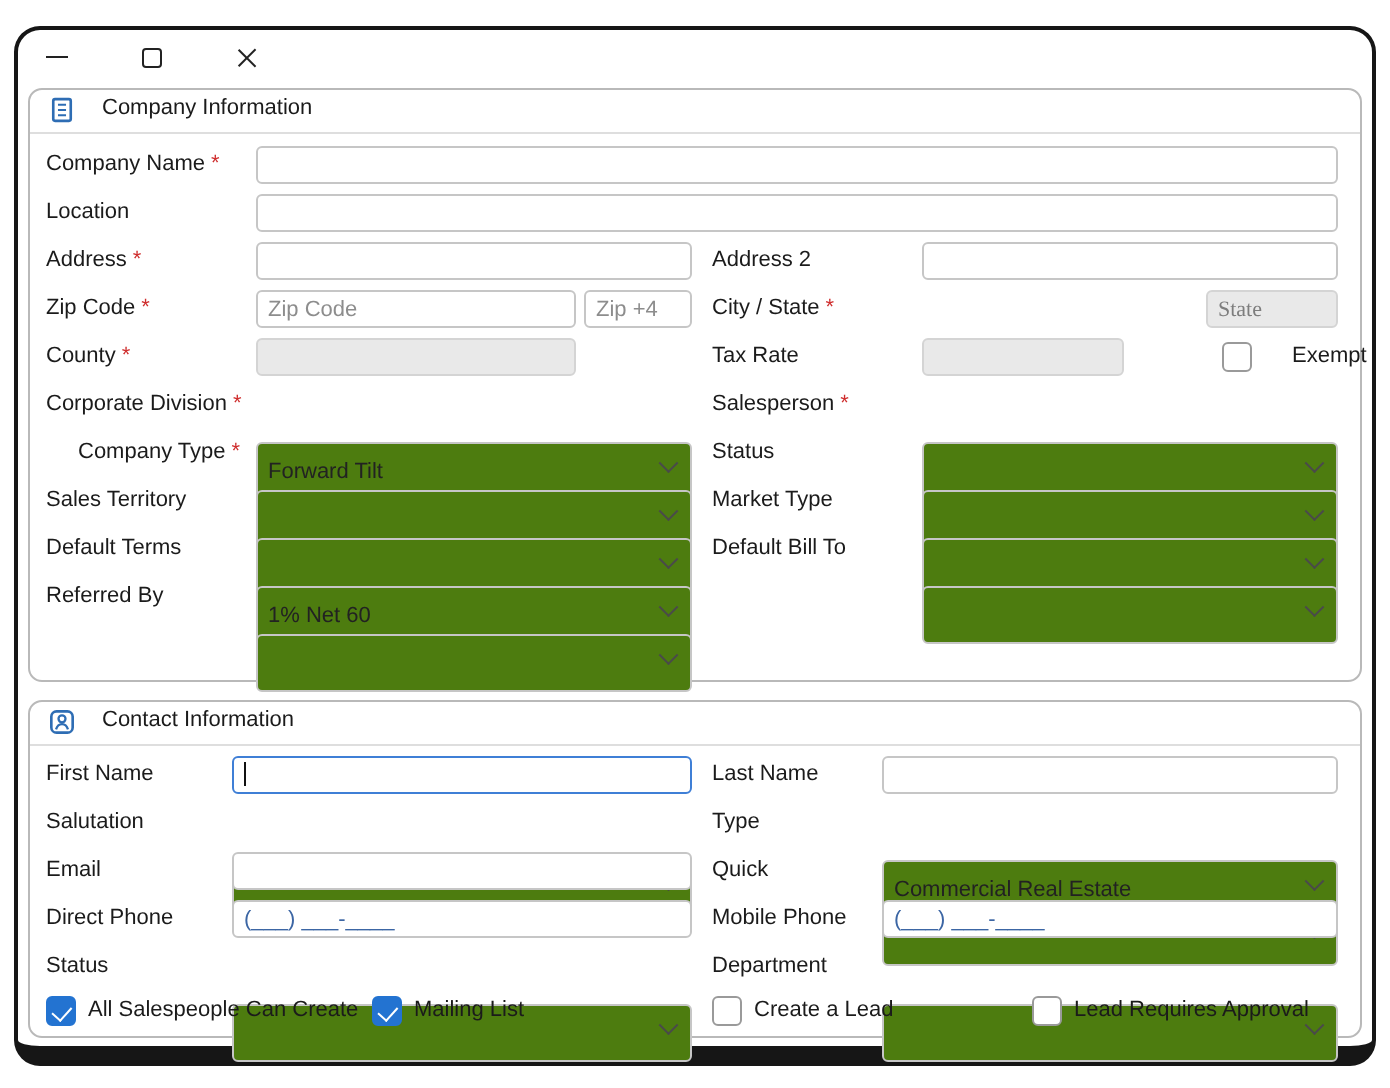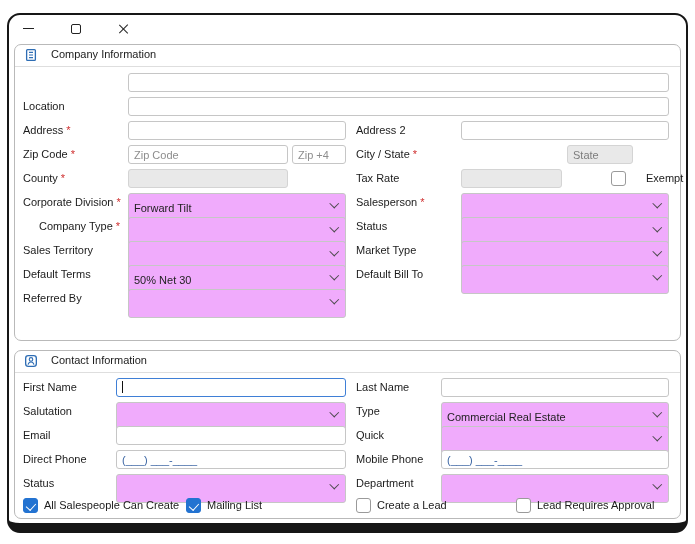--- a/index.html
+++ b/index.html
@@ -41,23 +41,23 @@
     border:1px solid #c6c6c6;border-radius:3px;background:#fff;
     font-family:inherit;font-size:11px;color:#222;padding:0 5px;outline:none;
   }
   .tb::placeholder{color:#8d8d8d;}
   .tb.gray{background:#e9e9e9;border-color:#d4d4d4;}
   .tb.gray::placeholder{color:#7d7d7d;}
   .tb.focus{border-color:#3f7fd6;}
   .tb.mask{color:#3c66a4;}
   .dd{
     position:absolute;height:29px;box-sizing:border-box;
-    border:1px solid #c6c6c6;border-radius:3px;background:#f0abfc;
+    border:1px solid #c6c6c6;border-radius:3px;background:#4d7c0f;
     font-size:11px;color:#222;padding:0 20px 0 5px;
-    display:flex;align-items:center;cursor:default;
+    display:flex;align-items:center;cursor:default;margin-top:28px;
   }
   .chev{position:absolute;right:8px;top:5.5px;width:5.5px;height:5.5px;
     border-right:1.4px solid #4a4a4a;border-bottom:1.4px solid #4a4a4a;transform:rotate(45deg);}
   .caret{position:absolute;width:1px;height:12px;background:#111;}
   
   .cb{position:absolute;width:15px;height:15px;box-sizing:border-box;border-radius:3px;cursor:default;}
   .cb.on{background:#2373d1;border:1px solid #2373d1;}
   .cb.on::after{content:"";position:absolute;left:4px;top:1.5px;width:4.5px;height:8px;
     border-right:1.7px solid #fff;border-bottom:1.7px solid #fff;transform:rotate(42deg);}
   .cb.off{background:#fff;border:1px solid #9a9a9a;}
@@ -85,35 +85,36 @@
   <div class="group g-company">
     <div class="ghead">
       <svg width="14" height="14" viewBox="0 0 16 16" fill="none" stroke="#2e6db4">
         <rect x="3" y="1.8" width="10" height="12.4" rx="1" stroke-width="1.5"></rect>
         <path d="M5.7 5h4.6M5.7 8h4.6M5.7 11h4.6" stroke-width="1.2"></path>
       </svg>
       <span>Company Information</span>
     </div>
     <div class="gsep"></div>
 
+    <span class="lbl" style="left:8px;top:28px"><span>Company Name</span><span class="req">*</span></span>
     <input class="tb" style="left: 113px; top: 28px; width: 541px;">
 
     <span class="lbl" style="left:8px;top:52px">Location</span>
     <input class="tb" style="left: 113px; top: 52px; width: 541px;">
 
     <span class="lbl" style="left:8px;top:76px"><span>Address</span><span class="req">*</span></span>
     <input class="tb" style="left: 113px; top: 76px; width: 218px;">
     <span class="lbl" style="left:341px;top:76px">Address 2</span>
     <input class="tb" style="left: 446px; top: 76px; width: 208px;">
 
     <span class="lbl" style="left:8px;top:100px"><span>Zip Code</span><span class="req">*</span></span>
     <input class="tb" style="left: 113px; top: 100px; width: 160px;" placeholder="Zip Code">
     <input class="tb" style="left: 277px; top: 100px; width: 54px;" placeholder="Zip +4">
     <span class="lbl" style="left:341px;top:100px"><span>City / State</span><span class="req">*</span></span>
-    <input class="tb gray" style="left: 552px; top: 100px; width: 66px;" placeholder="State">
+    <input class="tb gray" style="left: 588px; top: 100px; width: 66px; font-family: Liberation Serif, serif;" placeholder="State">
 
     <span class="lbl" style="left:8px;top:124px"><span>County</span><span class="req">*</span></span>
     <input class="tb gray" style="left: 113px; top: 124px; width: 160px;">
     <span class="lbl" style="left:341px;top:124px">Tax Rate</span>
     <input class="tb gray" style="left: 446px; top: 124px; width: 101px;">
     <span class="cb off" style="left:596px;top:126px"></span>
     <span class="lbl" style="left:631px;top:124px">Exempt</span>
 
     <span class="lbl" style="left:8px;top:148px"><span>Corporate Division</span><span class="req">*</span></span>
     <div class="dd" style="left:113px;top:148px;width:218px">
@@ -138,21 +139,21 @@
     <div class="dd" style="left:113px;top:196px;width:218px">
         <span class="chev"></span>
       </div>
     <span class="lbl" style="left:341px;top:196px">Market Type</span>
     <div class="dd" style="left:446px;top:196px;width:208px">
         <span class="chev"></span>
       </div>
 
     <span class="lbl" style="left:8px;top:220px">Default Terms</span>
     <div class="dd" style="left:113px;top:220px;width:218px">
-        <span>50% Net 30</span>
+        <span>1% Net 60</span>
         <span class="chev"></span>
       </div>
     <span class="lbl" style="left:341px;top:220px">Default Bill To</span>
     <div class="dd" style="left:446px;top:220px;width:208px">
         <span class="chev"></span>
       </div>
 
     <span class="lbl" style="left:8px;top:244px">Referred By</span>
     <div class="dd" style="left:113px;top:244px;width:218px">
         <span class="chev"></span>

